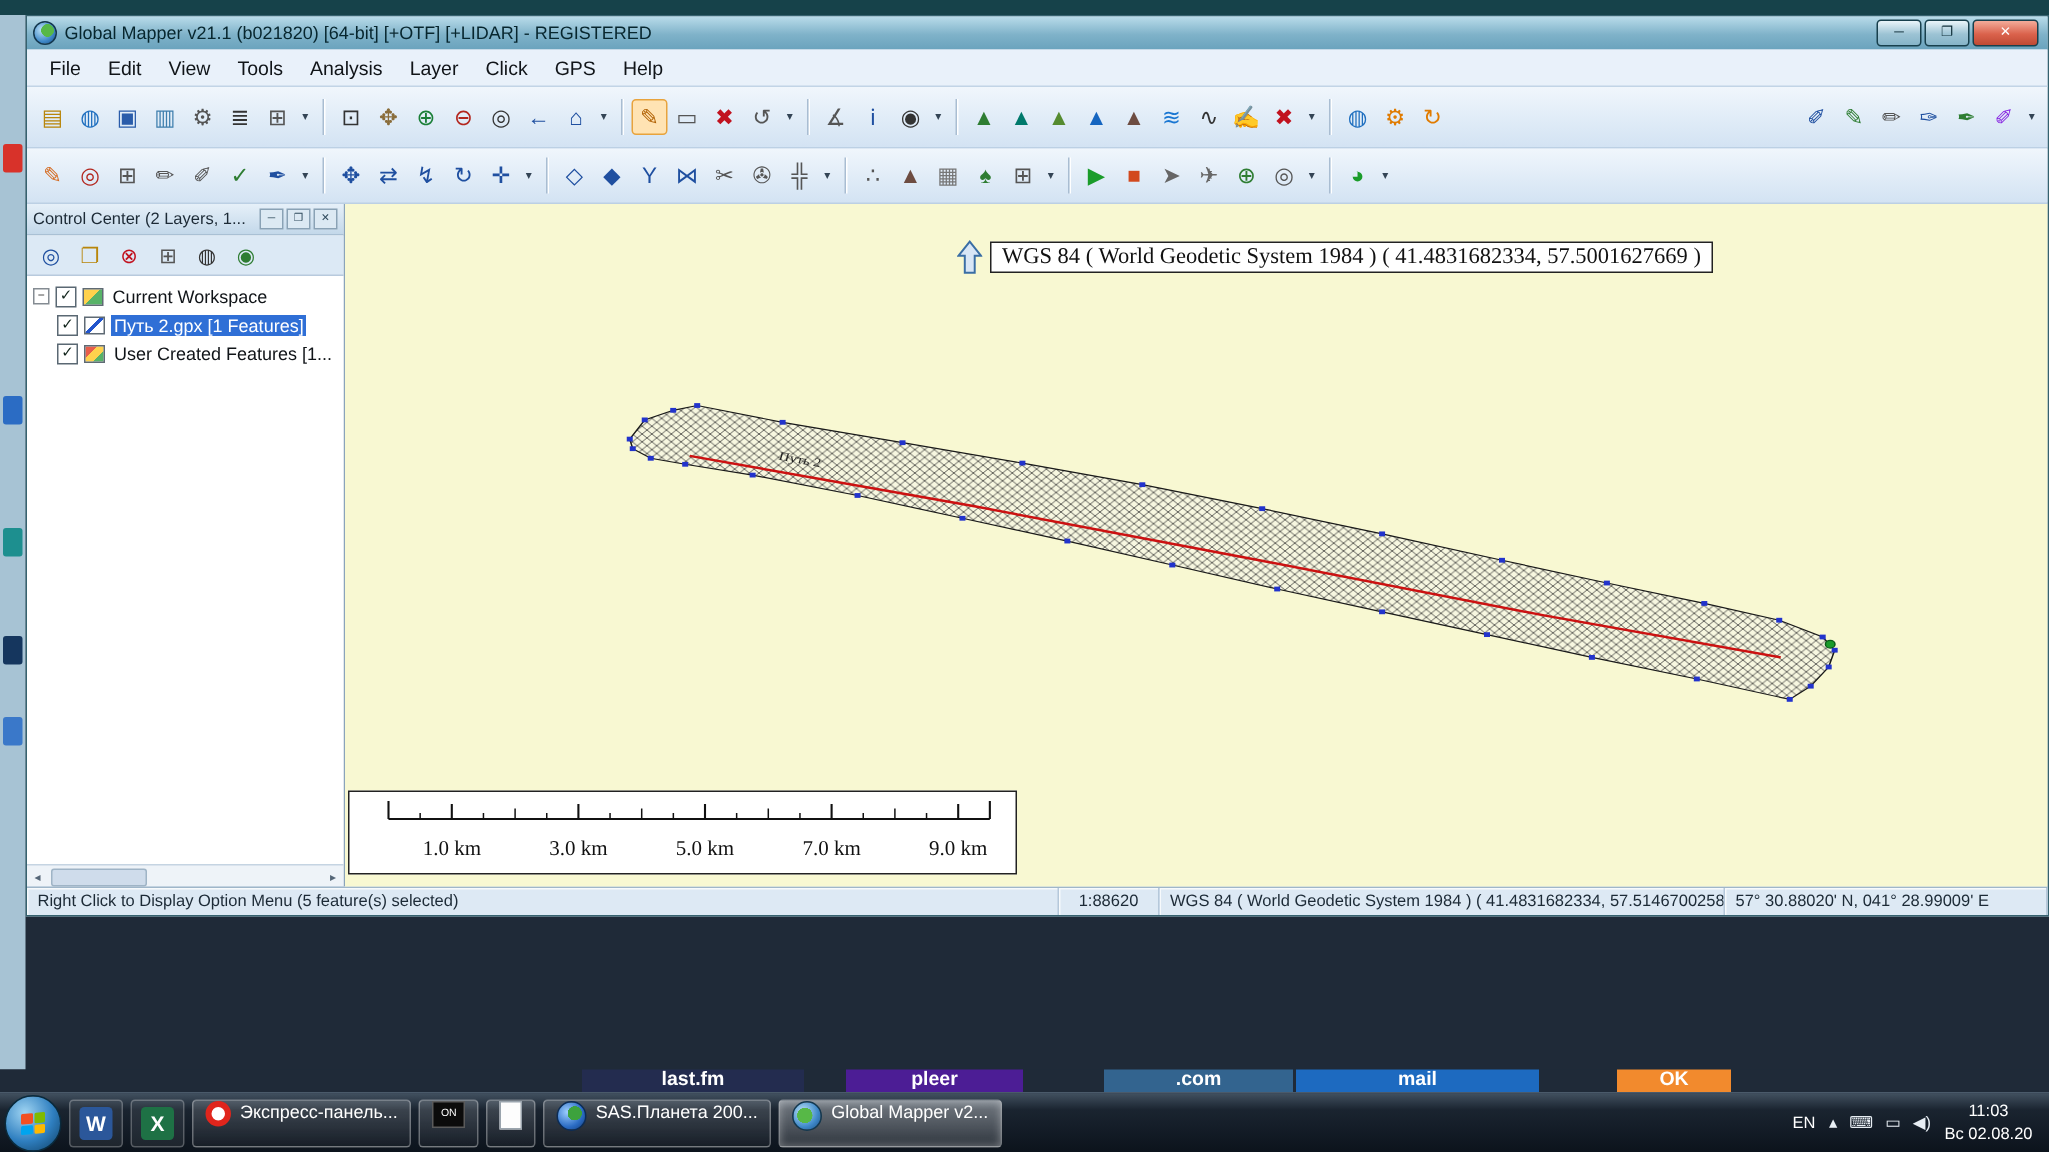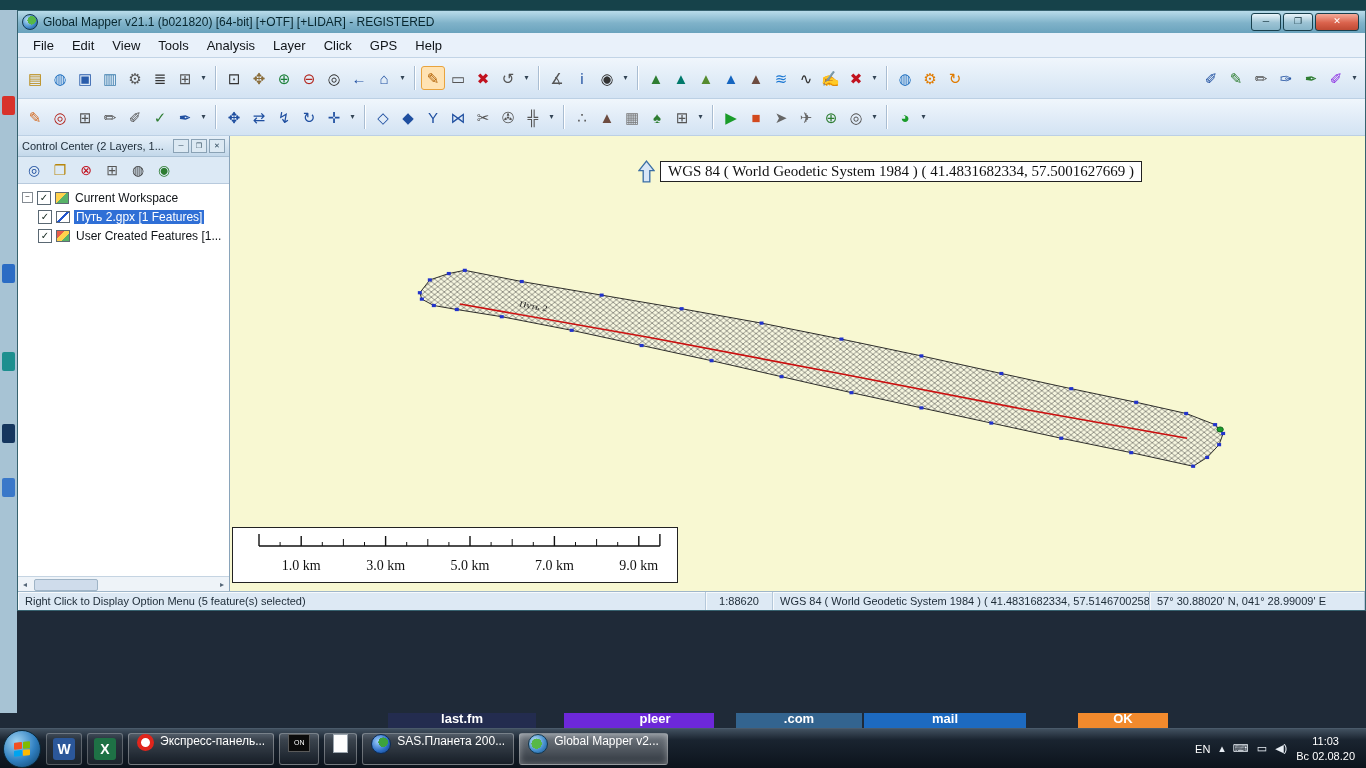--- a/index.html
+++ b/index.html
@@ -133,24 +133,24 @@
   <div class="top-strip"></div>
   <div class="left-strip" id="left-strip">
       <span class="bg-ico" style="top: 86px; background: rgb(216, 50, 42);"></span>
       <span class="bg-ico" style="top: 254px; background: rgb(43, 108, 196);"></span>
       <span class="bg-ico" style="top: 342px; background: rgb(29, 143, 143);"></span>
       <span class="bg-ico" style="top: 414px; background: rgb(21, 54, 94);"></span>
       <span class="bg-ico" style="top: 468px; background: rgb(58, 120, 201);"></span>
     </div>
   <div class="peek" id="peek">
       <div class="tile" style="left: 388px; width: 148px; background: rgb(35, 44, 79);">last.fm</div>
-      <div class="tile" style="left: 564px; width: 118px; background: #6d28d9; padding-left: 32px;">pleer</div>
+      <div class="tile" style="left: 564px; width: 118px; background: #4c1d95;">pleer</div>
       <div class="tile" style="left: 736px; width: 126px; background: rgb(51, 100, 143);">.com</div>
       <div class="tile" style="left: 864px; width: 162px; background: rgb(29, 106, 192);">mail</div>
-      <div class="tile" style="left: 1078px; width: 90px; background: rgb(242, 138, 45);">OK</div>
+      <div class="tile" style="left: 1078px; width: 76px; background: rgb(242, 138, 45);">OK</div>
     </div>
 
   <div class="window">
     <div class="titlebar">
       <span class="title-icon"></span>
       <span class="title-text">Global Mapper v21.1 (b021820) [64-bit] [+OTF] [+LIDAR] - REGISTERED</span>
       <span class="win-buttons" id="win-buttons">
           <span class="wbtn">─</span>
           <span class="wbtn">❐</span>
           <span class="wbtn close">✕</span>

